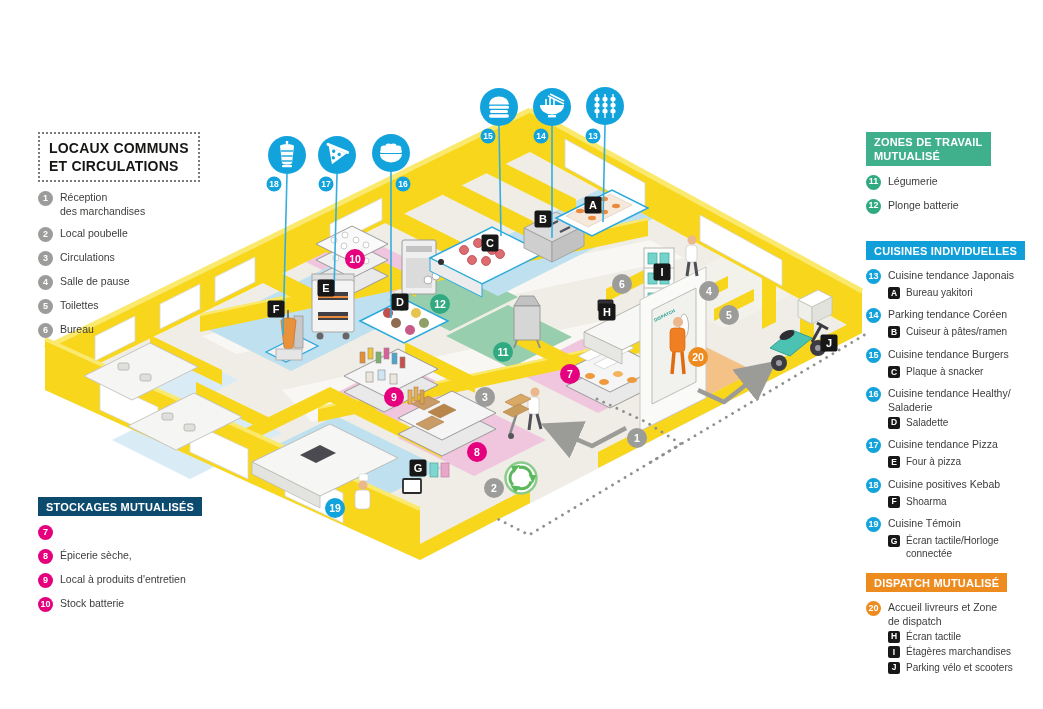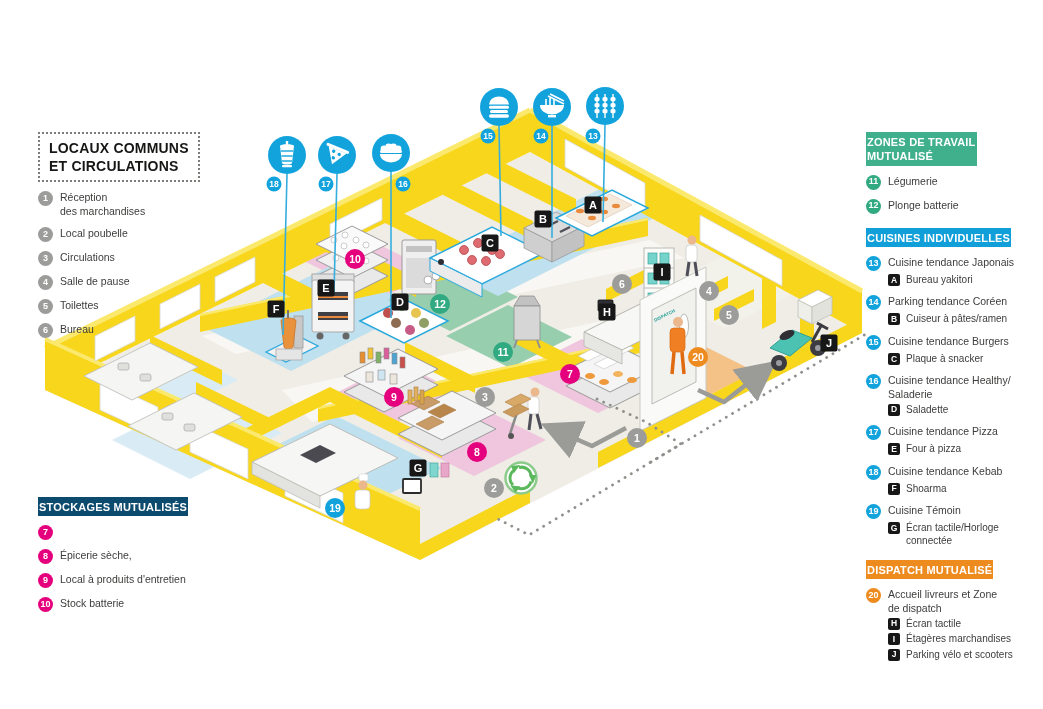--- a/index.html
+++ b/index.html
@@ -2,21 +2,21 @@
 <html><head>
 <meta charset="utf-8">
 <style>
   html,body{margin:0;padding:0;background:#fff}
   body{width:1043px;height:709px;position:relative;overflow:hidden;
        font-family:"Liberation Sans","DejaVu Sans",sans-serif;color:#3c3c3b}
   .legend{position:absolute;font-size:10.5px;line-height:1.25}
   .dottedbox{display:inline-block;border:2px dotted #7b7b78;padding:5px 9px;
        font-weight:bold;font-size:14px;color:#161615;white-space:pre-line;line-height:1.3;letter-spacing:.2px}
   .hdr{display:inline-block;font-weight:bold;font-size:11px;color:#fff;
-       padding:3px 1px 2px;white-space:pre-line;line-height:1.3;letter-spacing:.2px}
+       padding:3px 8px 2px;white-space:pre-line;line-height:1.3;letter-spacing:.2px}
   .bg-mag{background:#0c4a6e}.bg-grn{background:#3FAF8C}.bg-blu{background:#109FD9}.bg-org{background:#EE8B1F}
   .item{display:flex;gap:7px;margin-top:9px;align-items:flex-start}
   .num{flex:0 0 auto;width:15px;height:15px;border-radius:50%;color:#fff;
        font-size:9px;font-weight:bold;display:flex;align-items:center;justify-content:center;margin-top:0px}
   .c-gray{background:#9C9C9B}.c-mag{background:#E5007D}.c-grn{background:#31A981}.c-blu{background:#12A3DC}.c-org{background:#EE8B1F}
   .lab{white-space:pre-line}
   .sub{display:flex;gap:6px;margin:3px 0 0 22px;align-items:flex-start;font-size:10px}
   .sq{flex:0 0 auto;width:12px;height:12px;background:#171717;color:#fff;border-radius:2px;
       font-size:8.5px;font-weight:bold;display:flex;align-items:center;justify-content:center;margin-top:0}
   svg{position:absolute;left:0;top:0}
@@ -607,21 +607,21 @@
 MUTUALISÉ</span>
   <div class="item">
     <span class="num c-grn">11</span>
     <span class="lab">Légumerie</span>
     </div>
   <div class="item">
     <span class="num c-grn">12</span>
     <span class="lab">Plonge batterie</span>
     </div>
 
-  <div style="margin-top:14px">
+  <div style="margin-top:27px">
     <span class="hdr bg-blu">CUISINES INDIVIDUELLES</span>
   </div>
   <div class="item">
     <span class="num c-blu">13</span>
     <span class="lab">Cuisine tendance Japonais</span>
     </div>
   <div class="sub">
     <span class="sq">A</span>
     <span class="lab">Bureau yakitori</span>
     </div>
@@ -653,21 +653,21 @@
   <div class="item">
     <span class="num c-blu">17</span>
     <span class="lab">Cuisine tendance Pizza</span>
     </div>
   <div class="sub">
     <span class="sq">E</span>
     <span class="lab">Four à pizza</span>
     </div>
   <div class="item">
     <span class="num c-blu">18</span>
-    <span class="lab">Cuisine tendance Kebab</span>
+    <span class="lab">Cuisine positives Kebab</span>
     </div>
   <div class="sub">
     <span class="sq">F</span>
     <span class="lab">Shoarma</span>
     </div>
   <div class="item">
     <span class="num c-blu">19</span>
     <span class="lab">Cuisine Témoin</span>
     </div>
   <div class="sub">

